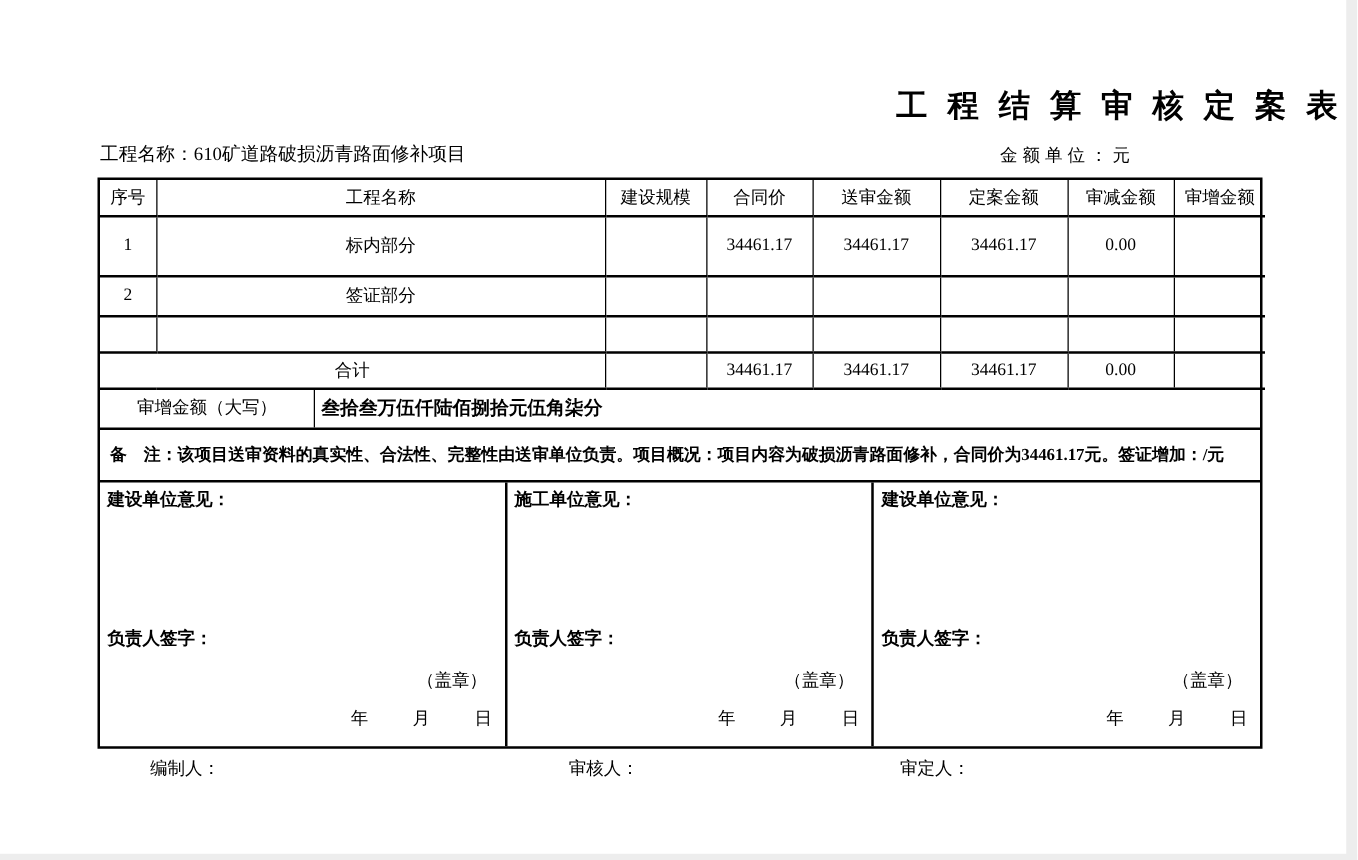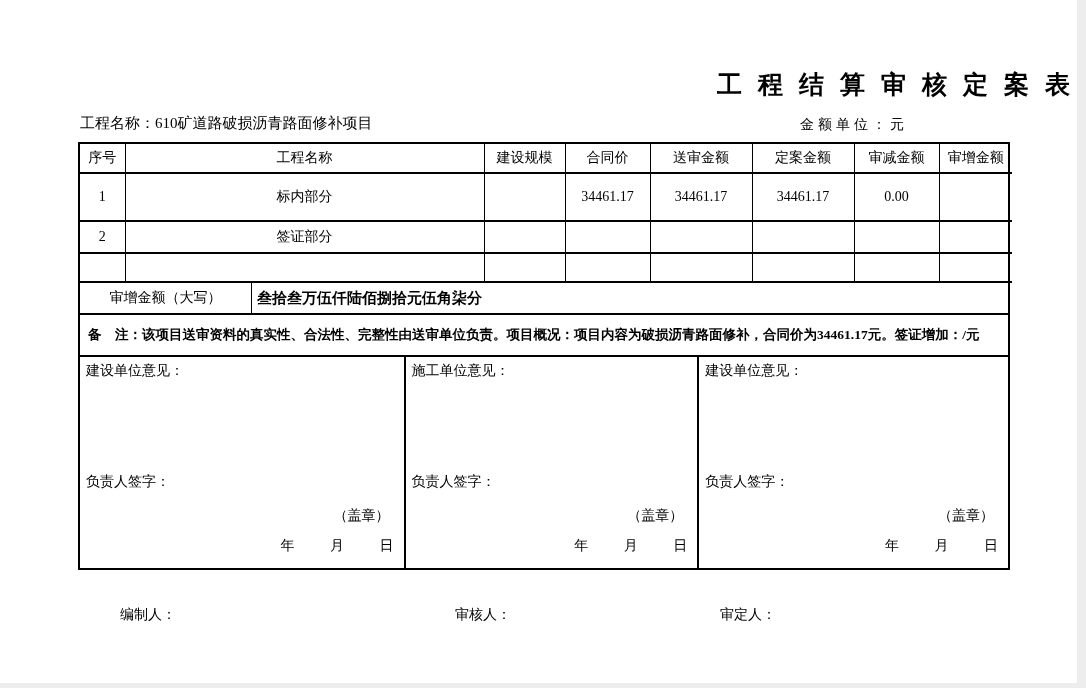--- a/index.html
+++ b/index.html
@@ -37,22 +37,22 @@
   .cost-label{width:171px;border-right:1px solid #000;text-align:center;font-size:14px;line-height:30px;}
   .cost-value{flex:1;font-size:15px;font-weight:bold;line-height:30px;padding-left:5px;white-space:nowrap;overflow:hidden;}
 
   .remark-row{border-bottom:2px solid #000;height:40px;line-height:40px;font-size:13.5px;font-weight:bold;padding:0 8px;white-space:nowrap;overflow:hidden;}
 
   .opinion-row{display:flex;height:211px;}
   .op-box{position:relative;box-sizing:border-box;}
   .op-box.b1{width:325px;}
   .op-box.b2{width:295px;border-left:2px solid #000;}
   .op-box.b3{width:312px;border-left:2px solid #000;}
-  .op-title{position:absolute;top:5px;left:6px;font-size:14px;font-weight:normal;white-space:nowrap;}
-  .op-sign{position:absolute;top:116px;left:6px;font-size:14px;font-weight:normal;white-space:nowrap;}
+  .op-title{position:absolute;top:5px;left:6px;font-size:14px;font-weight:bold;white-space:nowrap;}
+  .op-sign{position:absolute;top:116px;left:6px;font-size:14px;font-weight:bold;white-space:nowrap;}
   .op-seal{position:absolute;top:150px;right:14px;font-size:14px;white-space:nowrap;}
   .op-date{position:absolute;top:180px;right:10px;font-size:14px;white-space:nowrap;}
   .op-date span{display:inline-block;}
   .op-date .gap{margin-left:32px;}
 
   .footer-row{position:absolute;top:606px;left:78px;width:932px;height:22px;}
   .footer-row span{position:absolute;font-size:14px;white-space:nowrap;}
   .f1{left:42px;}
   .f2{left:377px;}
   .f3{left:642px;}
@@ -115,20 +115,29 @@
       <tr class="r3">
         <td></td>
         <td></td>
         <td></td>
         <td></td>
         <td></td>
         <td></td>
         <td></td>
         <td></td>
       </tr>
+      <tr class="total">
+        <td colspan="2">合计</td>
+        <td></td>
+        <td>34461.17</td>
+        <td>34461.17</td>
+        <td>34461.17</td>
+        <td>0.00</td>
+        <td></td>
+      </tr>
     </tbody>
       </table>
 
     <div class="cost-row">
       <div class="cost-label">审增金额（大写）</div>
       <div class="cost-value">叁拾叁万伍仟陆佰捌拾元伍角柒分</div>
     </div>
 
     <div class="remark-row"><span>备　注：</span><span>该项目送审资料的真实性、合法性、完整性由送审单位负责。项目概况：项目内容为破损沥青路面修补，合同价为34461.17元。签证增加：/元</span></div>
 

